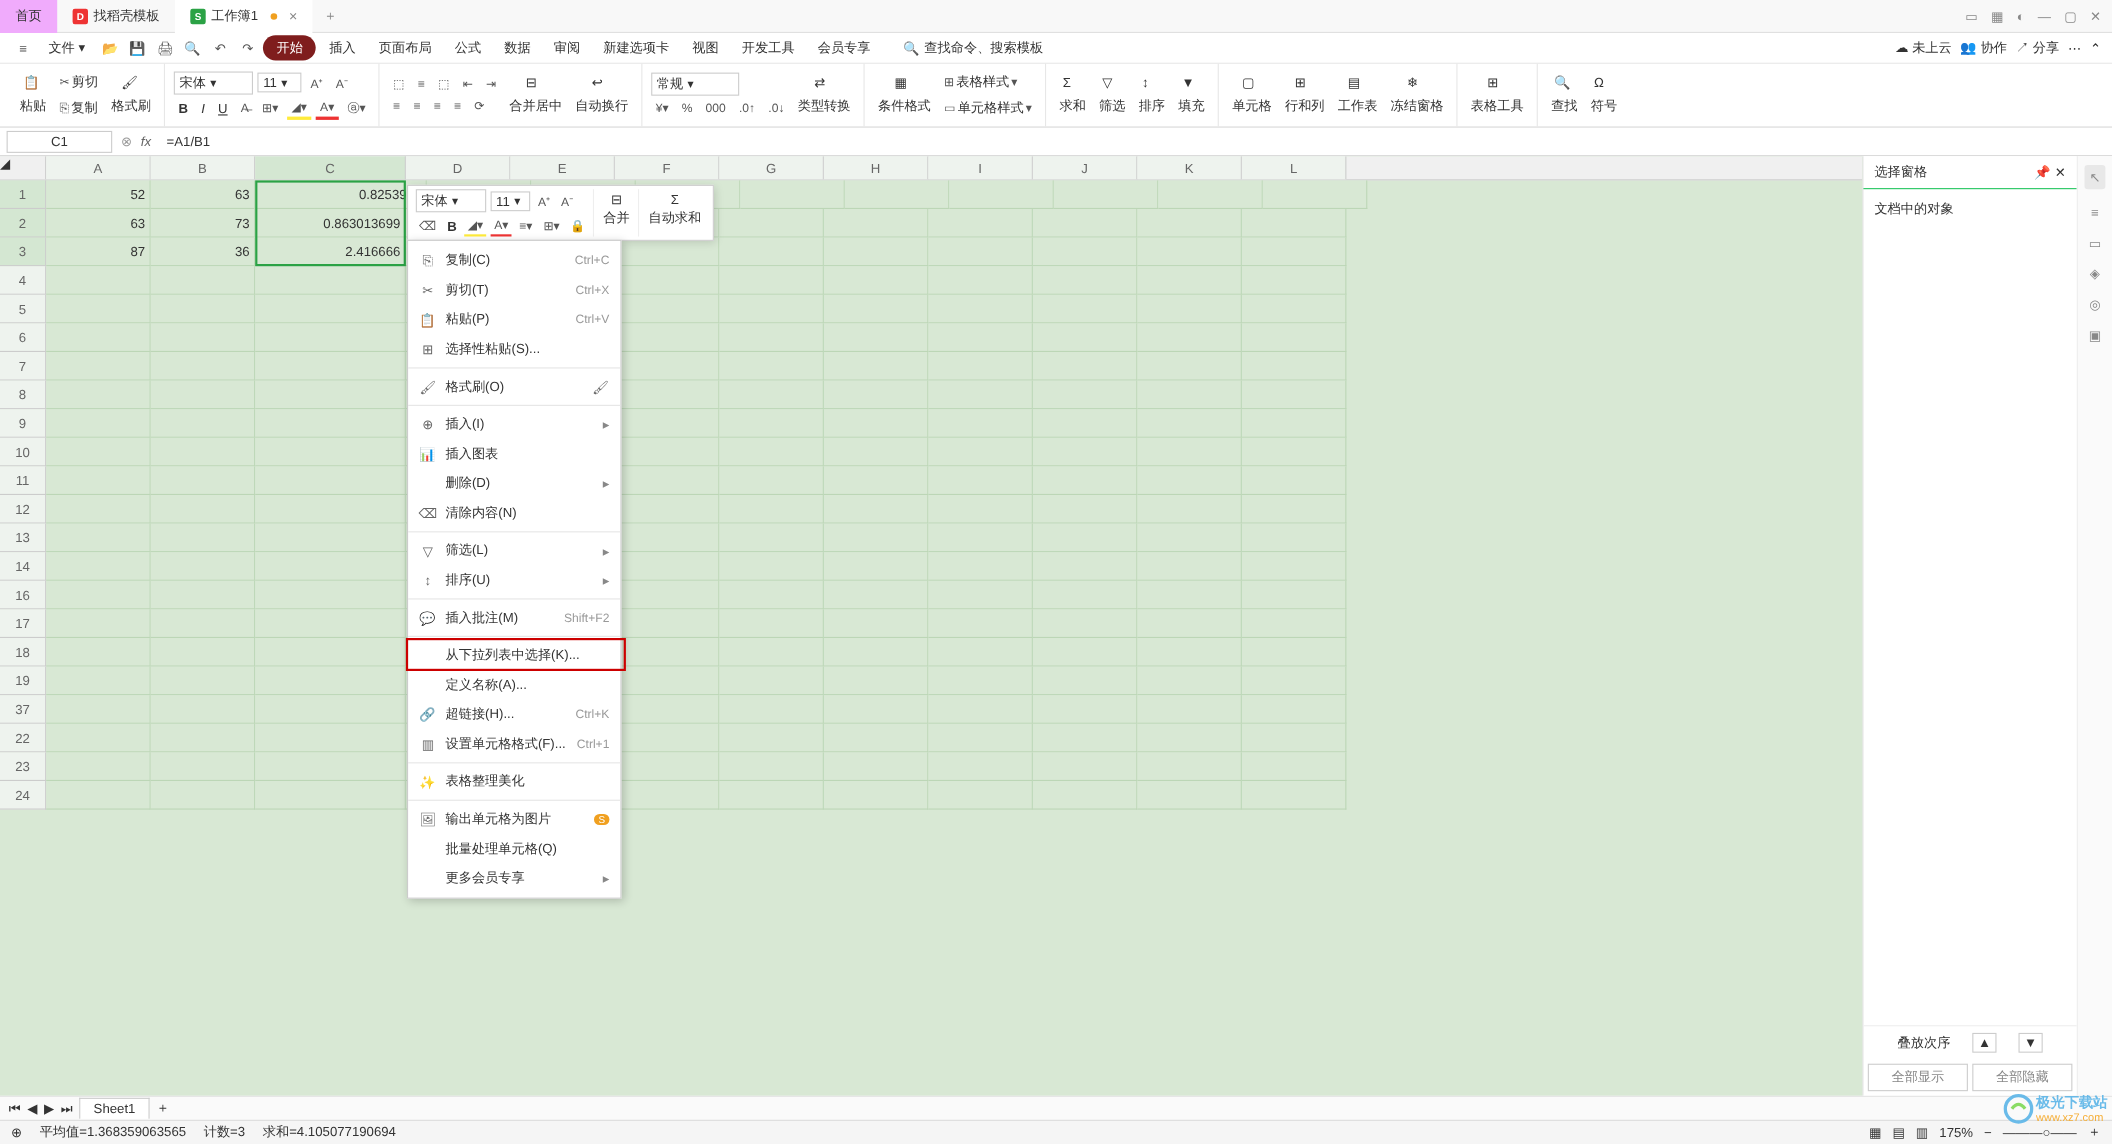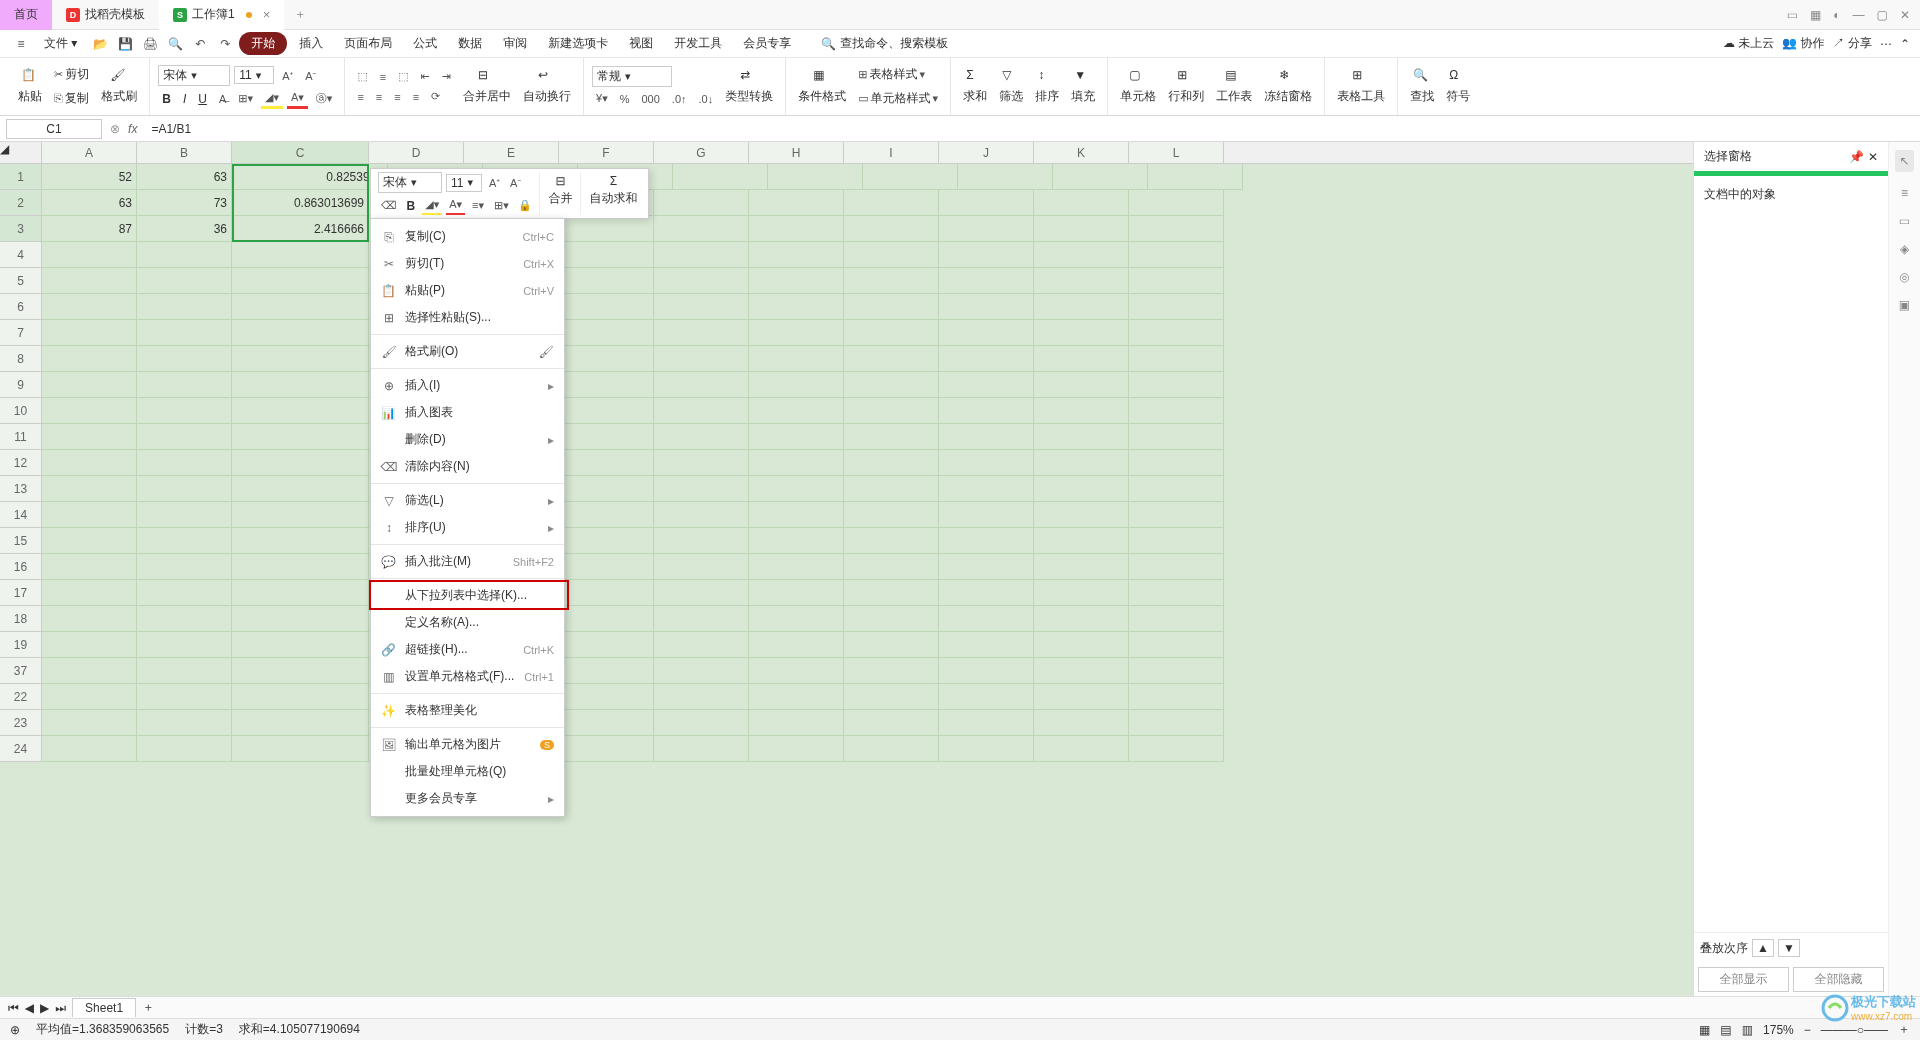--- a/index.html
+++ b/index.html
@@ -49,23 +49,23 @@
 .cm-label{flex:1;}
 .cm-shortcut{color:#999;font-size:11px;}
 .cm-arrow{color:#888;}
 .cm-sep{height:1px;background:#e5e5e5;margin:3px 0;}
 .highlight-box{border:2.5px solid #c00;position:absolute;pointer-events:none;}
 .mini-toolbar{position:absolute;background:#fff;border:1px solid #ccc;box-shadow:2px 2px 8px rgba(0,0,0,0.15);display:flex;padding:3px;}
 .mt-col{display:flex;flex-direction:column;gap:3px;padding:0 4px;border-right:1px solid #eee;}
 .mt-row{display:flex;gap:4px;align-items:center;}
 .mt-btn{padding:2px 3px;cursor:pointer;font-size:11px;color:#555;display:flex;align-items:center;}
 .side-panel{width:195px;border-left:1px solid #ddd;background:#fff;display:flex;flex-direction:column;}
-.side-header{padding:6px 10px;border-bottom:5px solid #22c55e;display:flex;align-items:center;justify-content:space-between;font-size:12px;}
+.side-header{padding:6px 10px;border-bottom:1px solid #22c55e;display:flex;align-items:center;justify-content:space-between;font-size:12px;}
 .side-body{flex:1;padding:10px;font-size:12px;color:#555;}
-.side-footer{padding:6px;border-top:1px solid #eee;display:flex;gap:4px;align-items:center;font-size:12px;}
+.side-footer{padding:6px;border-top:1px solid #eee;display:flex;gap:20px;align-items:center;font-size:12px;justify-content:center;}
 .sf-btn{flex:1;border:1px solid #ccc;text-align:center;padding:3px;color:#888;}
 .side-icons{width:32px;border-left:1px solid #eee;display:flex;flex-direction:column;align-items:center;gap:14px;padding-top:8px;background:#fafafa;}
 .side-icons span{color:#888;cursor:pointer;}
 .sheet-tabs{height:22px;display:flex;align-items:center;border-top:1px solid #ddd;background:#fafafa;padding:0 8px;gap:6px;font-size:12px;}
 .sheet-tab{padding:2px 12px;background:#fff;border:1px solid #ccc;border-bottom:none;}
 .statusbar{height:22px;display:flex;align-items:center;background:#f5f5f5;border-top:1px solid #ddd;padding:0 10px;gap:16px;font-size:11px;color:#666;}
 .statusbar .right{margin-left:auto;display:flex;align-items:center;gap:10px;}
 .watermark{position:absolute;right:4px;bottom:18px;display:flex;align-items:center;gap:2px;opacity:0.9;}
 .dirty-dot{width:6px;height:6px;border-radius:50%;background:#f0a020;display:inline-block;margin-left:6px;}
 </style>
@@ -507,35 +507,20 @@
           <div class="cell"></div>
           <div class="cell"></div>
           <div class="cell"></div>
           <div class="cell"></div>
           <div class="cell"></div>
           <div class="cell"></div>
           <div class="cell"></div>
           <div class="cell"></div>
         </div>
         <div class="row-line">
-          <div class="rh">15</div>
-          <div class="cell"></div>
-          <div class="cell"></div>
-          <div class="cell" style="width: 137px;"></div>
-          <div class="cell"></div>
-          <div class="cell"></div>
-          <div class="cell"></div>
-          <div class="cell"></div>
-          <div class="cell"></div>
-          <div class="cell"></div>
-          <div class="cell"></div>
-          <div class="cell"></div>
-          <div class="cell"></div>
-        </div>
-        <div class="row-line">
           <div class="rh">16</div>
           <div class="cell"></div>
           <div class="cell"></div>
           <div class="cell" style="width: 137px;"></div>
           <div class="cell"></div>
           <div class="cell"></div>
           <div class="cell"></div>
           <div class="cell"></div>
           <div class="cell"></div>
           <div class="cell"></div>

